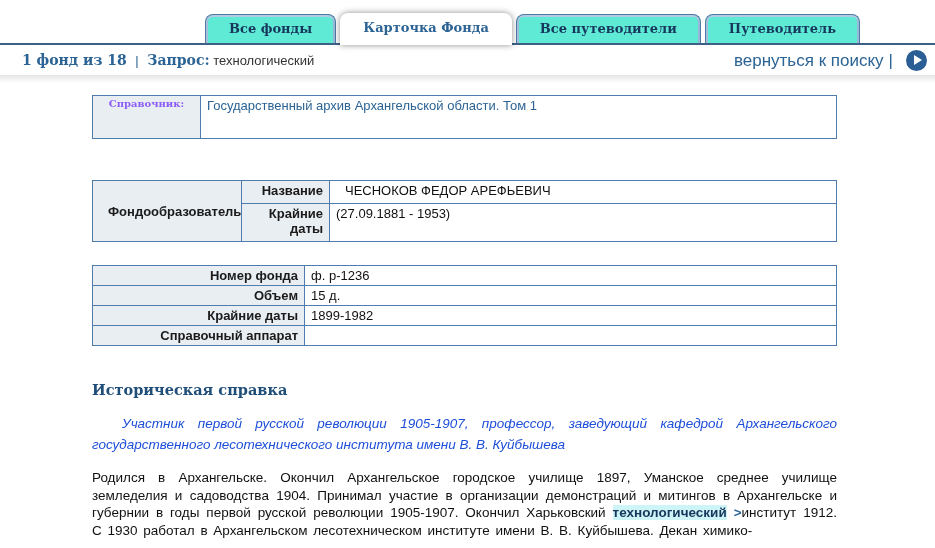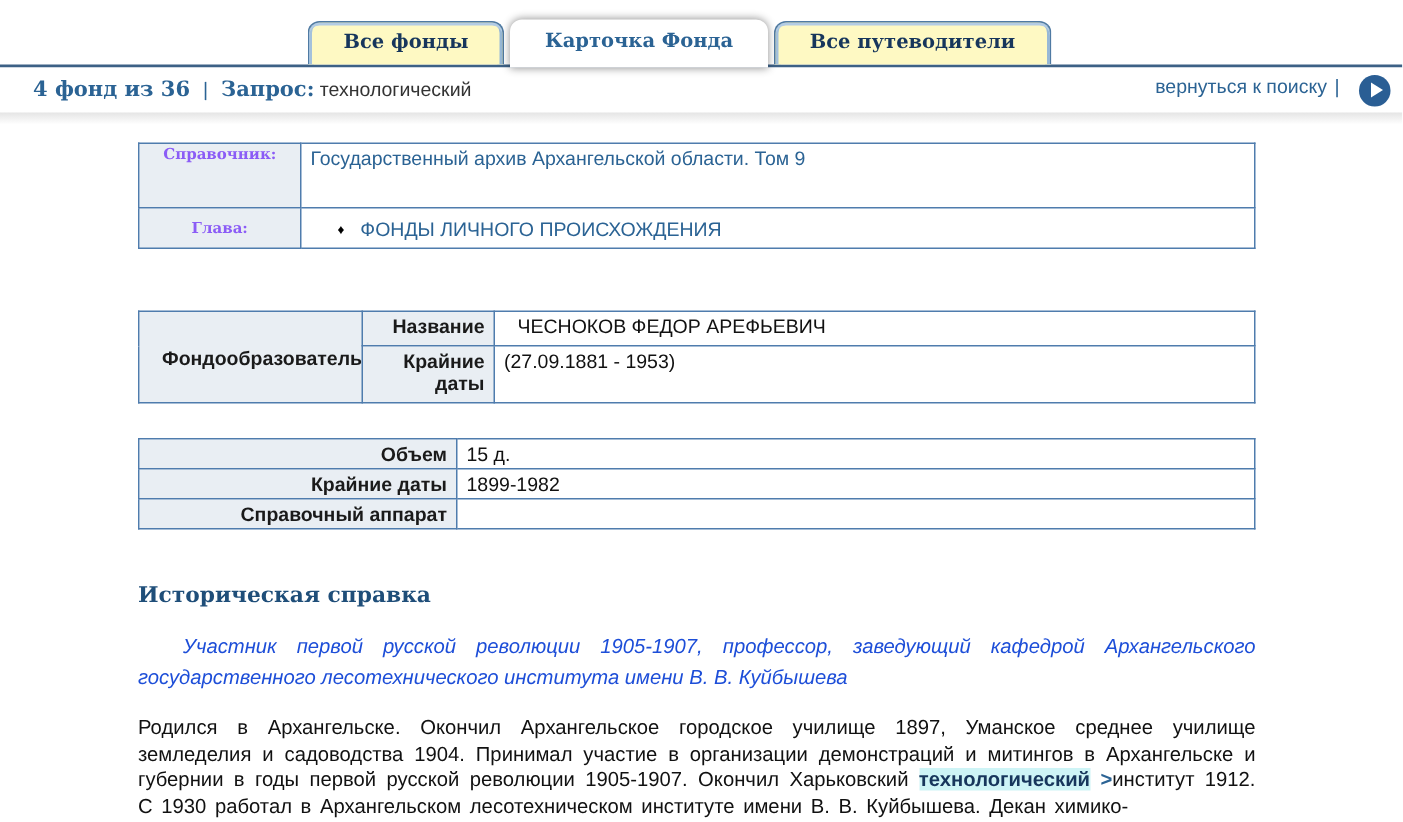--- a/index.html
+++ b/index.html
@@ -12,42 +12,42 @@
   .tabbar {
     display:flex; align-items:flex-end; gap:4px;
     padding:13px 0 0 205px; border-bottom:2px solid #3d6186; background:#fff;
   }
   .tab {
     box-sizing:border-box; height:29px; line-height:27px; padding:0 23px;
     border-radius:8px 8px 0 0; font-family:"DejaVu Serif", serif;
     font-weight:bold; font-size:13px; white-space:nowrap; cursor:pointer;
   }
   .tab.inactive {
-    background:#fef9c3; color:#17365c; border:1px solid #4f7aa3; border-bottom:none;
+    background:#5eead4; color:#17365c; border:1px solid #4f7aa3; border-bottom:none;
     box-shadow: inset 0 2px 0 #b3cce4, inset 2px 0 0 #a4c1dc, inset -2px 0 0 #97b8d6;
   }
   .tab.active {
     position:relative; z-index:2; height:32px; line-height:30px; margin-bottom:-2px;
     background:#fff; color:#2b6394; border-radius:8px 8px 0 0;
     box-shadow:0 0 6px rgba(0,0,0,0.45);
     text-align:right;
   }
 
   
   .resultbar {
     height:30px; display:flex; justify-content:space-between; align-items:center;
     padding:0 8px 0 22px; background:#fff;
   }
   .resultbar-left { font-size:13px; }
   .result-count, .query-label {
     font-family:"DejaVu Serif", serif; font-weight:bold; font-size:14px; color:#2b6394;
   }
   .pipe { color:#2b6394; margin:0 5px; }
   .query-value { color:#333; font-size:13px; }
-  .resultbar-right { display:flex; align-items:flex-start; font-size:13px; }
+  .resultbar-right { display:flex; align-items:flex-end; font-size:17px; }
   .back-link { color:#2b6394; text-decoration:none; cursor:pointer; }
   .next-btn {
     width:21px; height:21px; border-radius:50%; background:#2a5e94; margin-left:8px;
     display:flex; align-items:center; justify-content:center; cursor:pointer;
   }
   .next-btn .tri {
     width:0; height:0; margin-left:2px;
     border-top:5px solid transparent; border-bottom:5px solid transparent;
     border-left:8px solid #fff;
   }
@@ -106,73 +106,71 @@
 </style>
 </head>
 <body>
 
 <div class="page">
 
   <div class="tabbar">
     <div class="tab inactive">Все фонды</div>
     <div class="tab active">Карточка Фонда</div>
     <div class="tab inactive">Все путеводители</div>
+    <div class="tab inactive">Путеводитель</div>
   </div>
 
   <div class="resultbar">
     <div class="resultbar-left">
-      <span class="result-count">4 фонд из 36</span>
+      <span class="result-count">1 фонд из 18</span>
       <span class="pipe">|</span>
       <span class="query-label">Запрос:</span>
       <span class="query-value">технологический</span>
     </div>
     <div class="resultbar-right">
       <a class="back-link">вернуться к поиску</a>
       <span class="pipe">|</span>
       <span class="next-btn">
         <span class="tri"></span>
       </span>
     </div>
   </div>
   <div class="under-shadow"></div>
 
   <div class="content">
 
     <table class="t1">
       <tbody>
           <tr class="row-ref">
         <td class="lab label-bg">Справочник:</td>
-        <td class="val">Государственный архив Архангельской области. Том 9</td>
-      </tr>
-      <tr class="row-ch">
-        <td class="lab label-bg">Глава:</td>
-        <td>
-          <span class="bullet">♦</span>
-          <span class="link">ФОНДЫ ЛИЧНОГО ПРОИСХОЖДЕНИЯ</span>
-        </td>
+        <td class="val">Государственный архив Архангельской области. Том 1</td>
       </tr>
     </tbody>
       </table>
 
     <table class="t2">
       <tbody>
           <tr class="row1">
         <td class="group label-bg" rowspan="2">Фондообразователь</td>
         <td class="lab label-bg">Название</td>
         <td>ЧЕСНОКОВ ФЕДОР АРЕФЬЕВИЧ</td>
       </tr>
       <tr class="row2">
         <td class="lab label-bg">Крайние даты</td>
         <td>(27.09.1881 - 1953)</td>
       </tr>
     </tbody>
       </table>
 
     <table class="t3">
       <tbody>
+          <tr>
+        <td class="lab label-bg">Номер фонда</td>
+        <td>ф. р-1236</td>
+      </tr>
       <tr>
         <td class="lab label-bg">Объем</td>
         <td>15 д.</td>
       </tr>
       <tr>
         <td class="lab label-bg">Крайние даты</td>
         <td>1899-1982</td>
       </tr>
       <tr>
         <td class="lab label-bg">Справочный аппарат</td>

